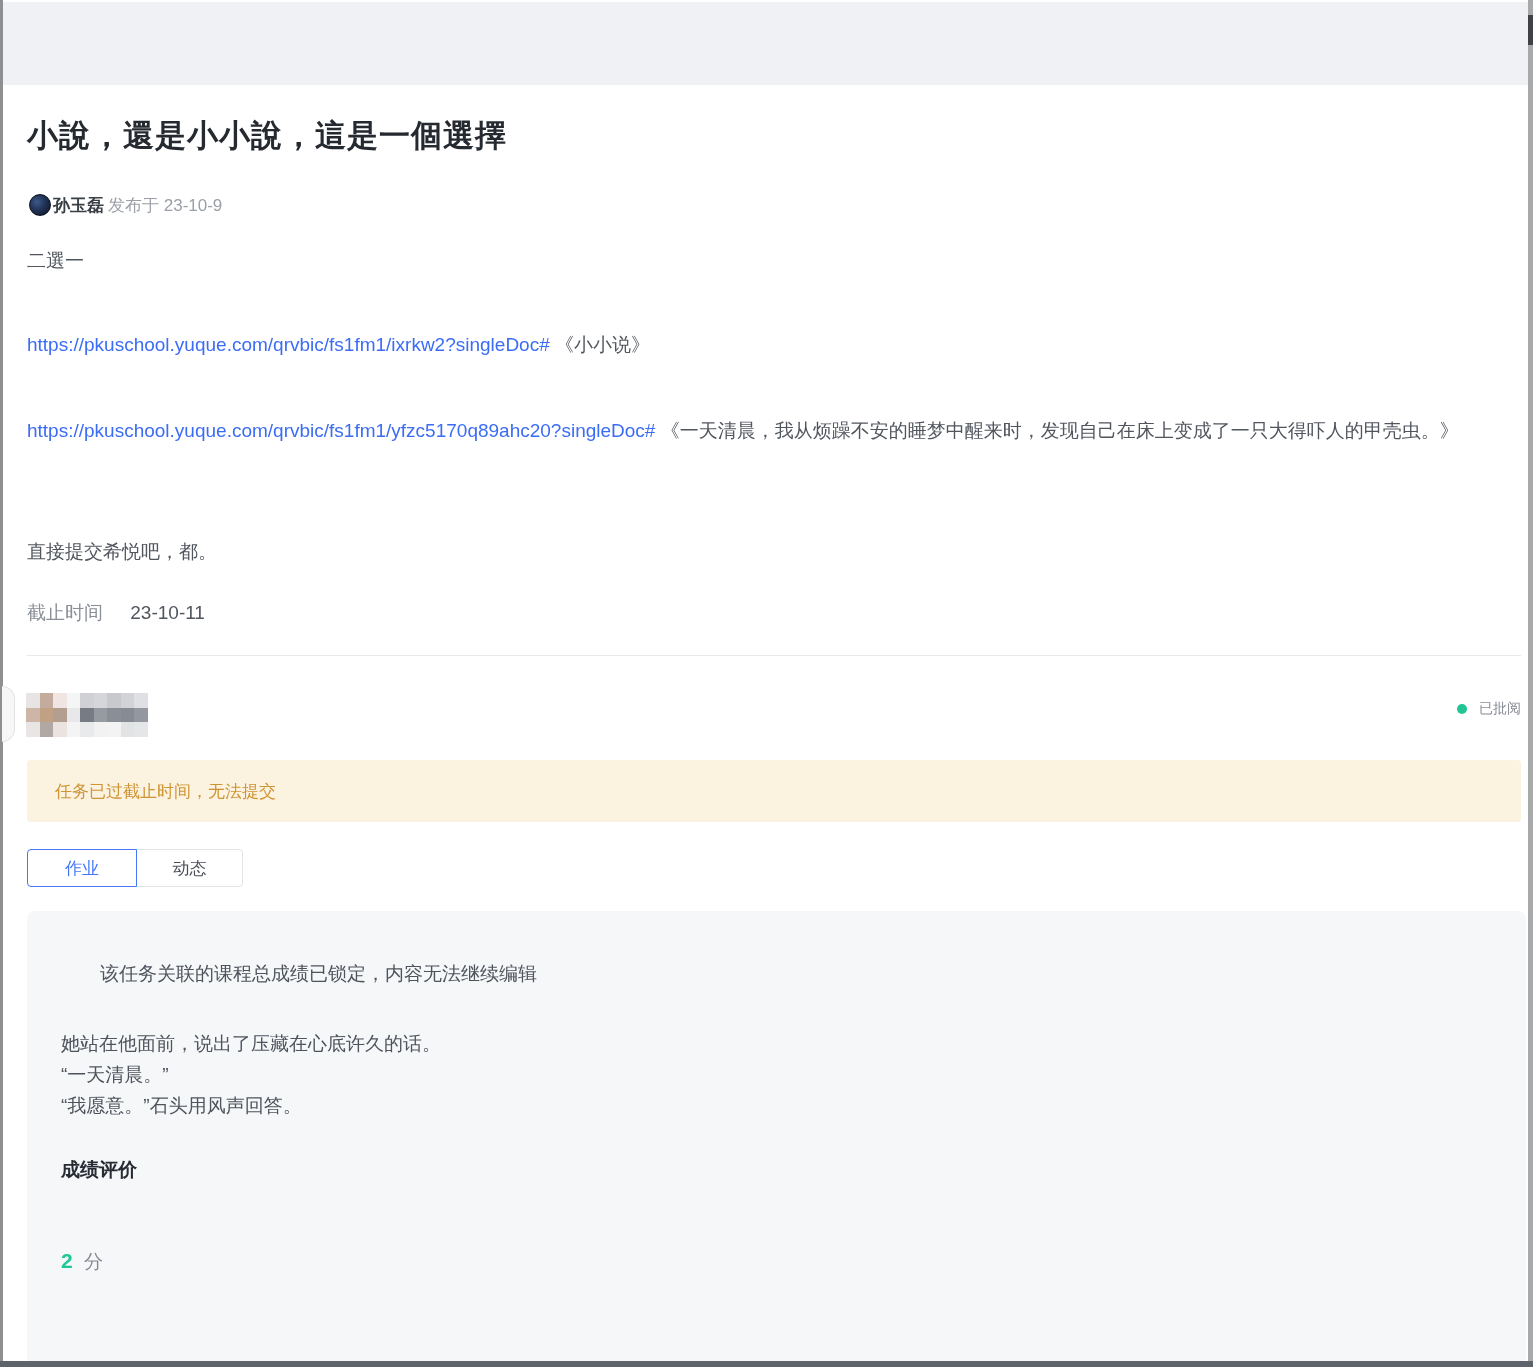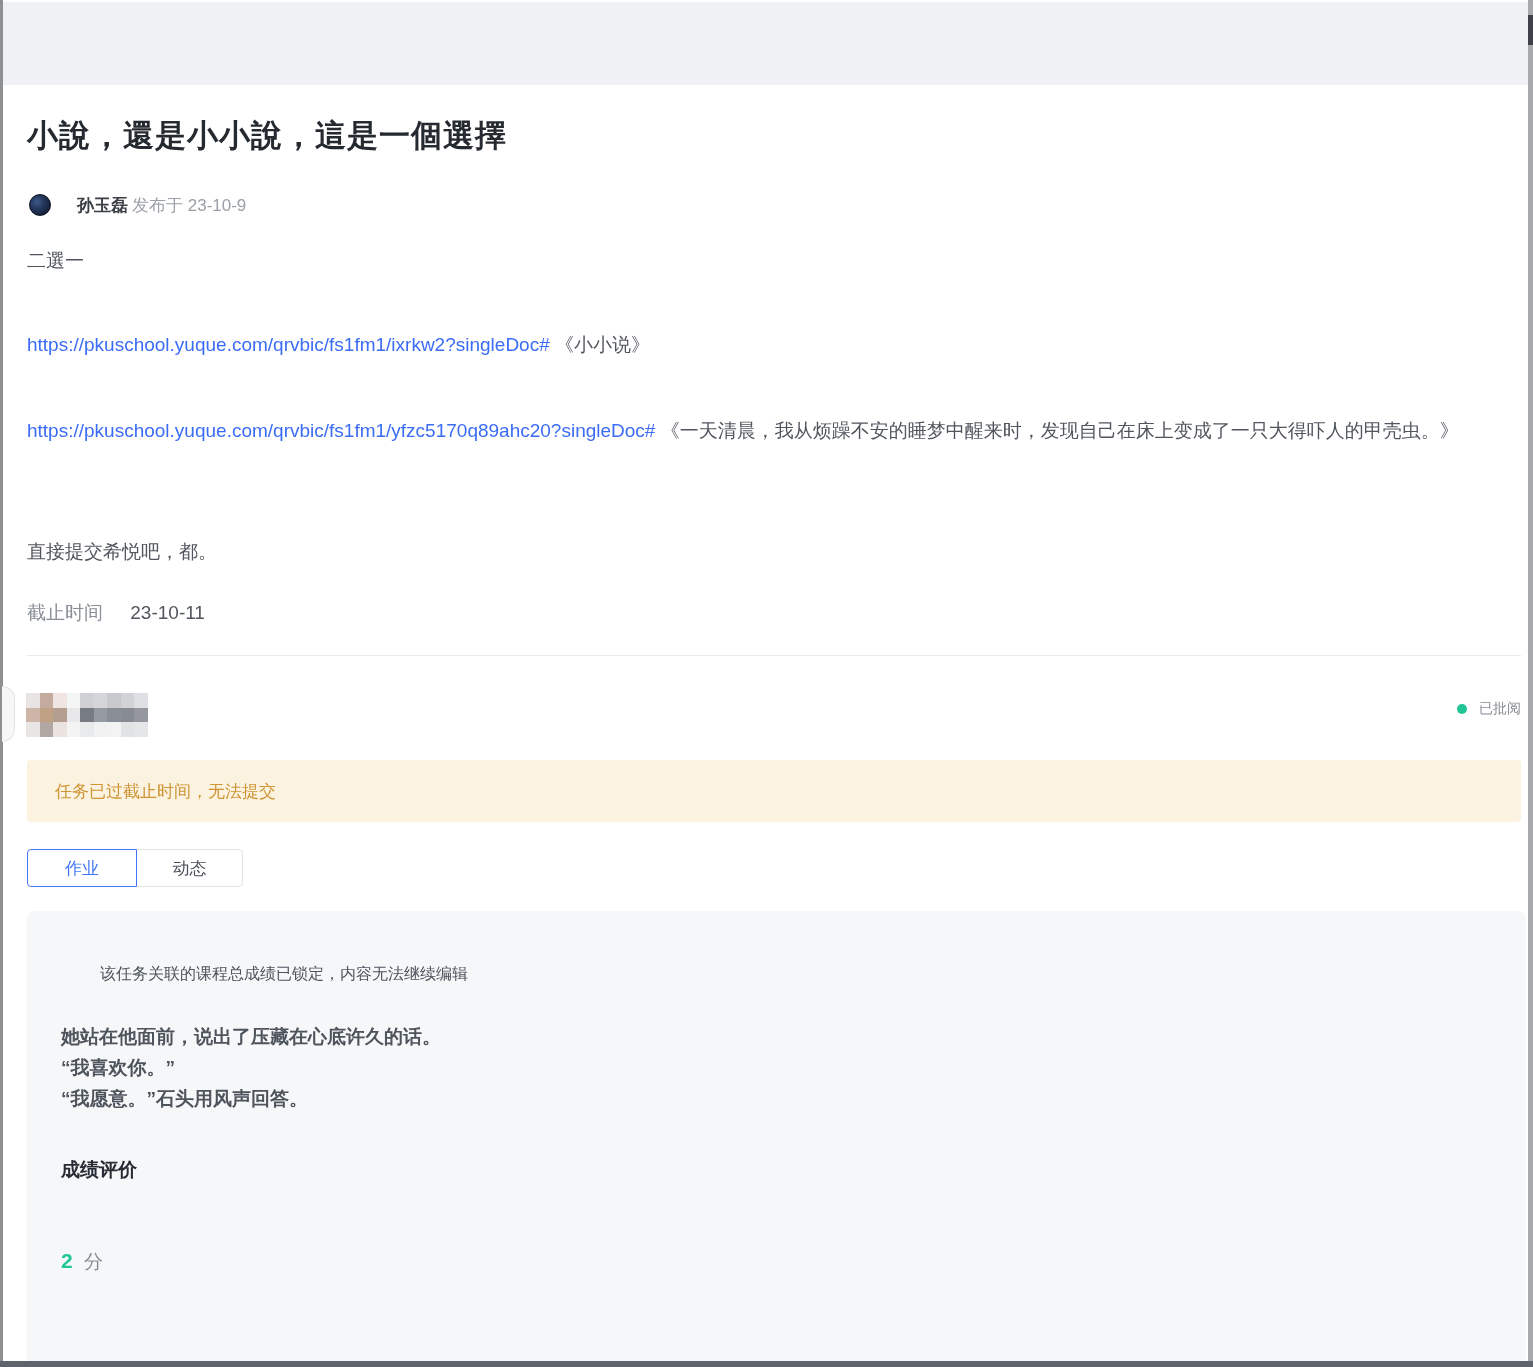--- a/index.html
+++ b/index.html
@@ -24,21 +24,21 @@
   .page-title {
     position:absolute; left:27px; top:112px; width:1460px;
     font-size:31px; line-height:48px; font-weight:bold; color:#252a31; letter-spacing:1px;
   }
   .author-row { position:absolute; left:29px; top:192px; height:26px; display:flex; align-items:center; }
   .avatar {
     width:22px; height:22px; border-radius:50%;
     background:radial-gradient(circle at 35% 35%, #3d5a8a 0%, #23365c 40%, #0b1220 100%);
     border:1px solid #0a0f1a; flex:0 0 auto;
   }
-  .author-name { margin-left:26px; font-size:17px; font-weight:bold; color:#3a3f46; }
+  .author-name { margin-left:2px; font-size:17px; font-weight:bold; color:#3a3f46; }
   .published { margin-left:4px; font-size:17px; color:#9ba0a8; }
 
   .body-p { position:absolute; left:27px; width:1497px; font-size:19px; line-height:30px; color:#51565e; }
   .p-intro { top:246px; }
   .p-link1 { top:330px; }
   .p-link2 { top:412px; line-height:38px; }
   .p-note  { top:537px; }
   .doc-link { color:#3b6cf6; text-decoration:none; cursor:pointer;text-align:center; }
   .link-title { color:#51565e; }
 
@@ -66,22 +66,22 @@
     border:1px solid #e3e4e8; color:#4a4f57; cursor:pointer;
     font-family:"Liberation Sans","DejaVu Sans",sans-serif;
   }
   .tab.active { border-color:#4477f7; color:#4477f7; border-radius:4px 0 0 4px; position:relative; z-index:1; }
   .tab.rest { border-radius:0 4px 4px 0; margin-left:-1px; min-width:107px; }
 
   .card {
     position:absolute; left:27px; top:911px; width:1499px; height:456px;
     background:#f6f7f9; border-radius:8px;
   }
-  .card .locked { position:absolute; left:73px; top:48px; font-size:16px; line-height:30px; color:#4e545c;text-align:right; }
-  .card .story { position:absolute; left:34px; top:110px; font-size:19px;font-weight:bold; }
+  .card .locked { position:absolute; left:73px; top:48px; font-size:19px; line-height:30px; color:#4e545c;text-align:right; }
+  .card .story { position:absolute; left:34px; top:117px; font-size:19px; }
   .card .story p { line-height:31px; color:#4e545c; }
   .sec-heading { position:absolute; left:34px; font-size:19px; line-height:30px; font-weight:bold; color:#272c34; }
   .sec-grade { top:244px; }
   .rubric-row { position:absolute; left:34px; top:294px; font-size:19px; line-height:30px; display:flex; align-items:center; }
   .rubric-name { color:#4e545c; }
   .rubric-total { color:#b0b3ba; margin-left:10px; }
   .info-icon {
     margin-left:22px; width:20px; height:20px; border-radius:50%; background:#c3c6cc;
     color:#ffffff; font-size:13px; font-weight:bold; font-style:italic;
     display:inline-flex; align-items:center; justify-content:center; cursor:pointer;
@@ -167,21 +167,21 @@
 
 <div class="tabs">
   <button class="tab active">作业</button>
   <button class="tab rest">动态</button>
 </div>
 
 <div class="card">
   <p class="locked">该任务关联的课程总成绩已锁定，内容无法继续编辑</p>
   <div class="story">
     <p>她站在他面前，说出了压藏在心底许久的话。</p>
-    <p>“我喜欢你。”</p>
+    <p>“一天清晨。”</p>
     <p>“我愿意。”石头用风声回答。</p>
   </div>
   <h3 class="sec-heading sec-grade">成绩评价</h3>
   <div class="score-row">
     <span class="score-value">2</span>
     <span class="score-unit">分</span>
   </div>
   <h3 class="sec-heading sec-comment">评语</h3>
 </div>
 

